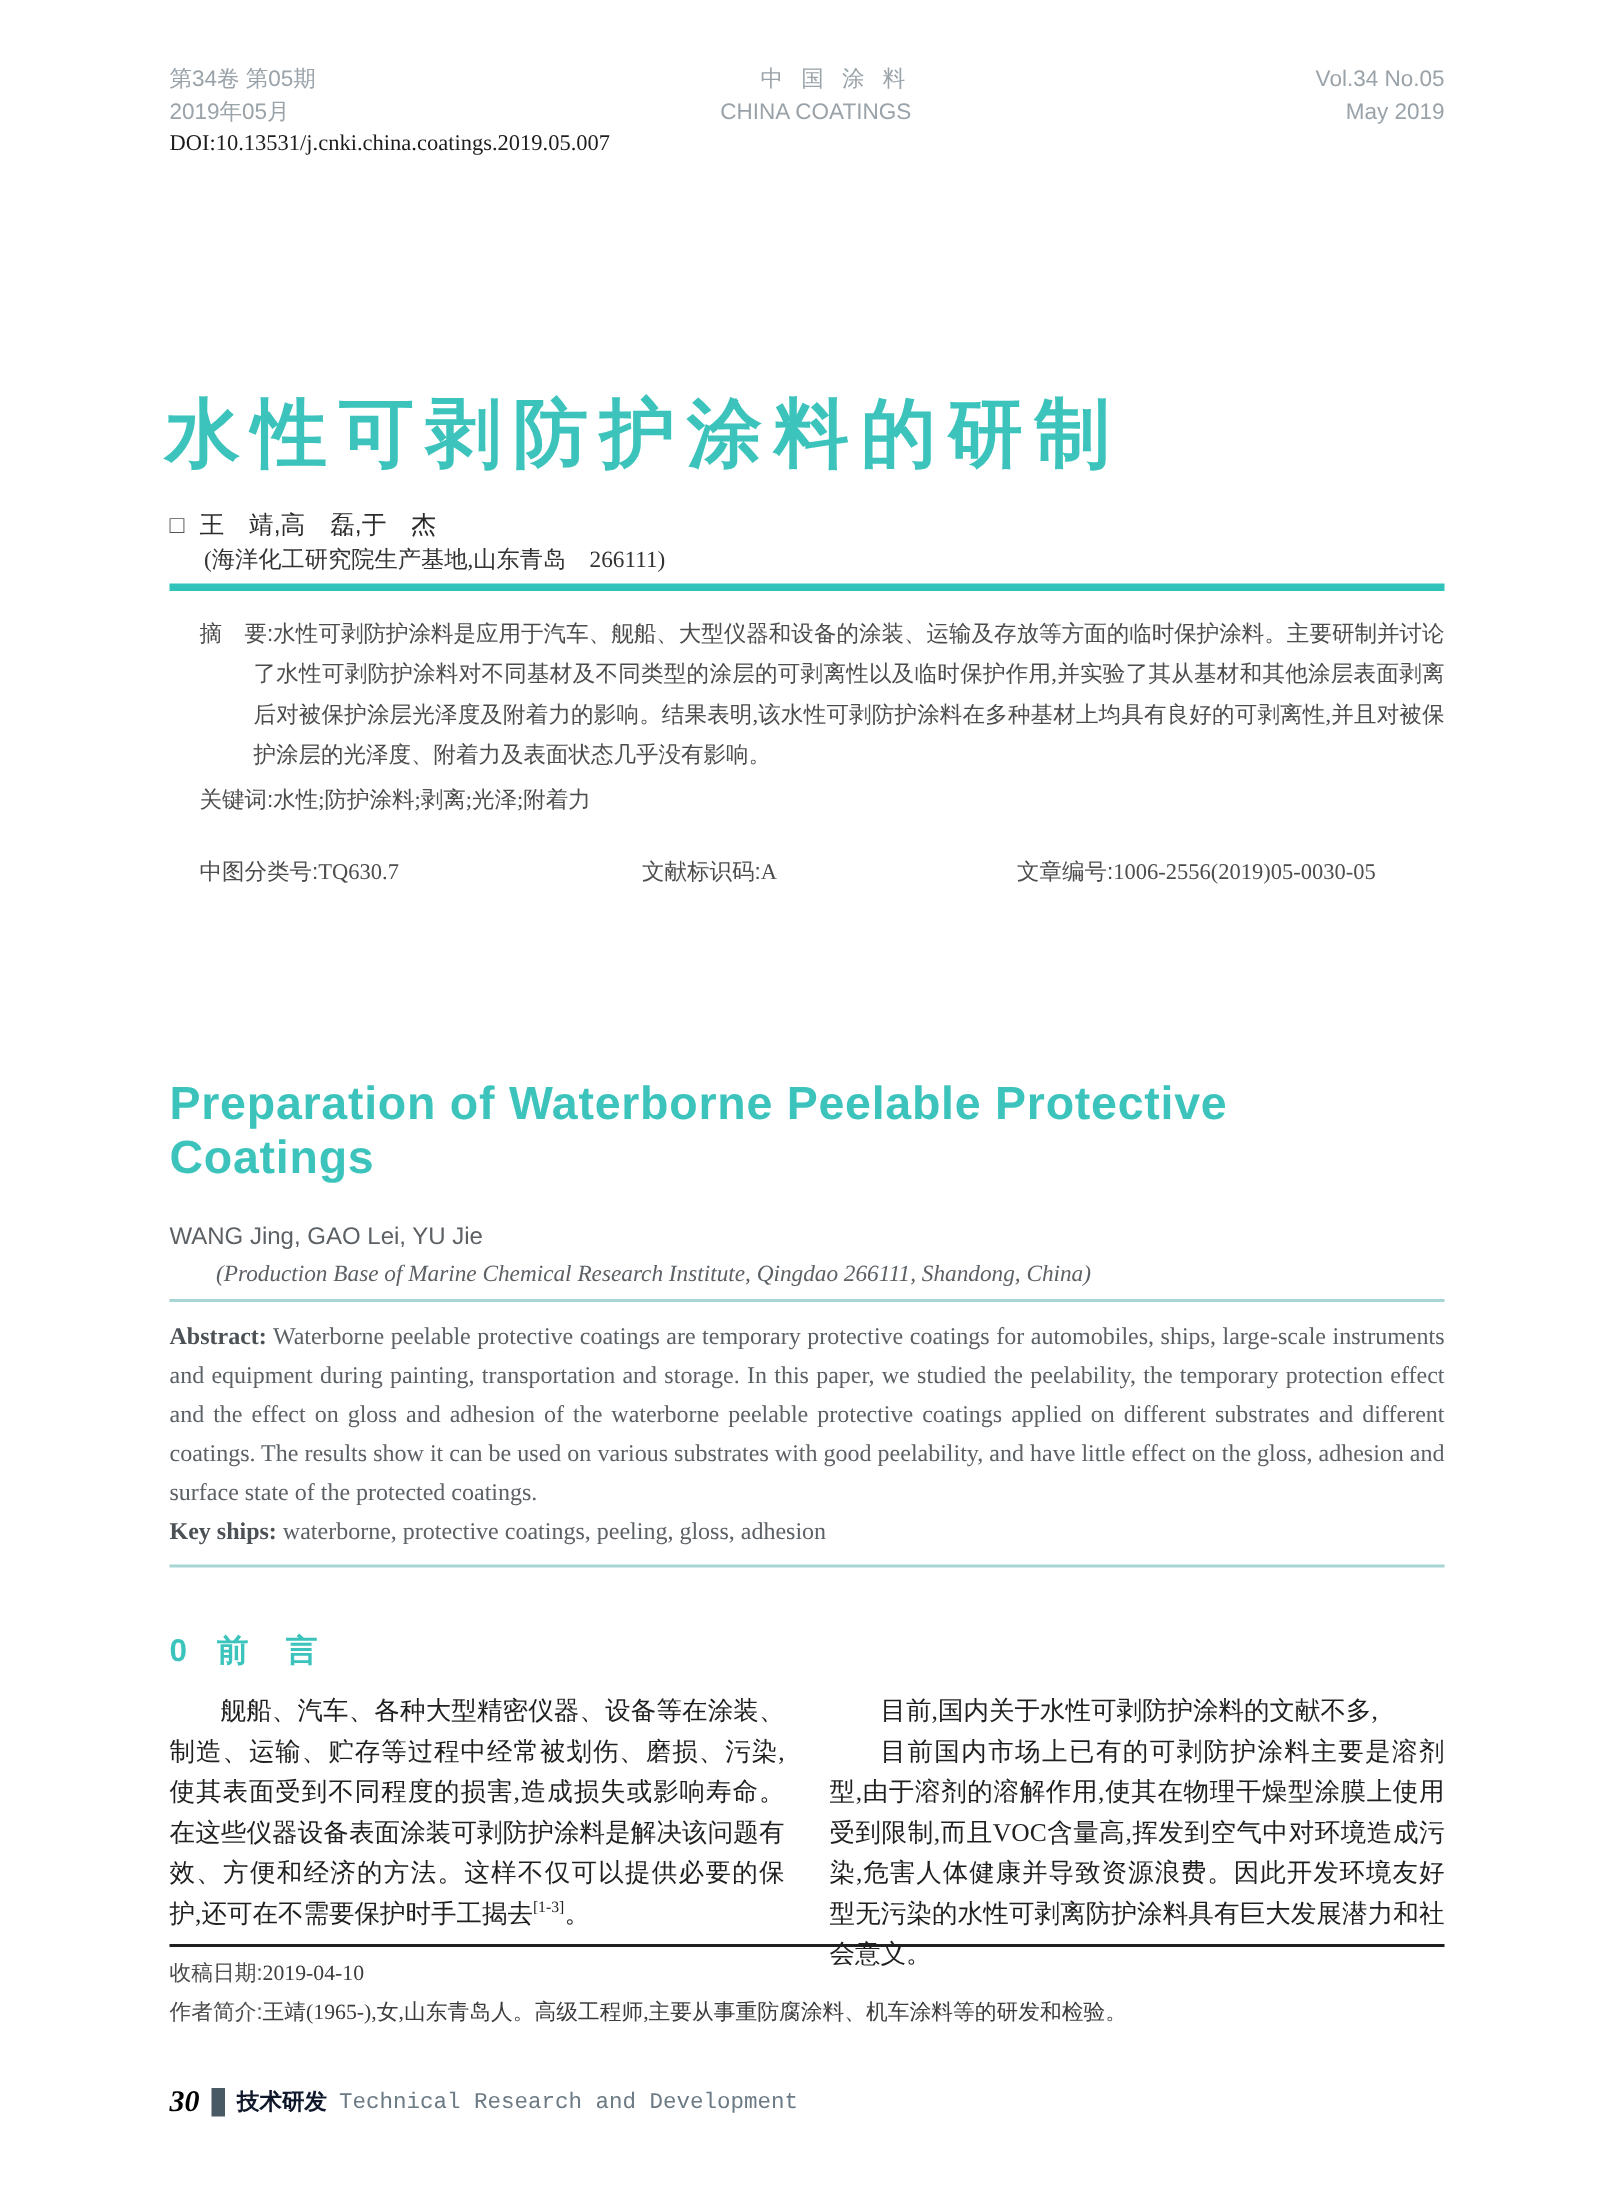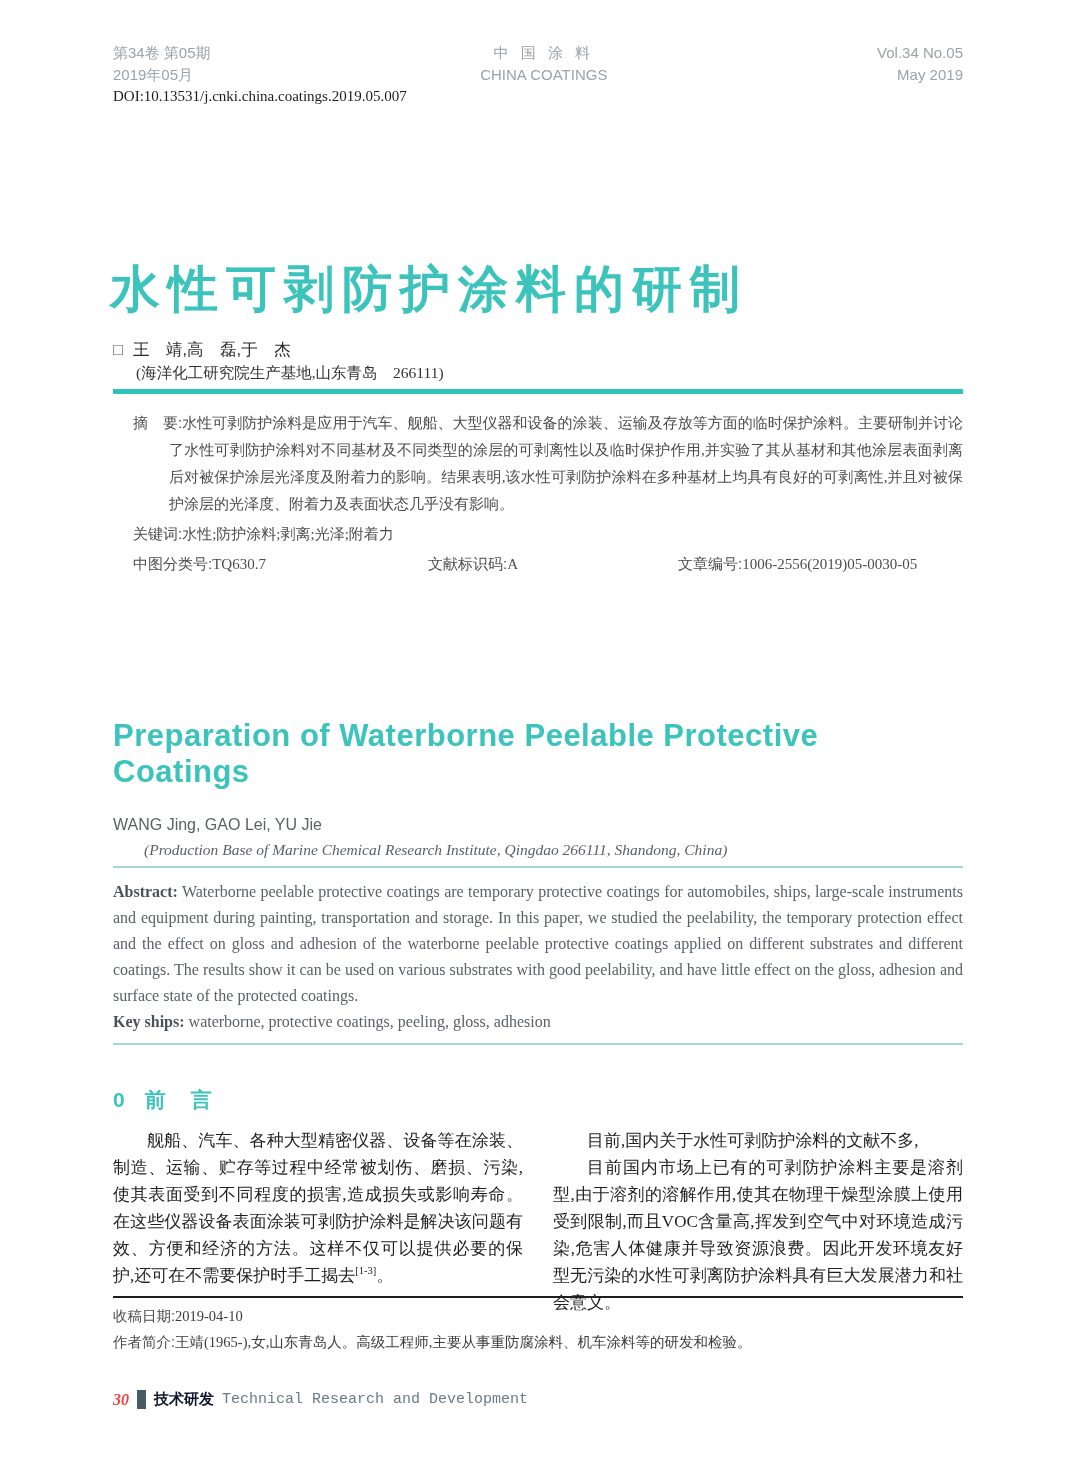--- a/index.html
+++ b/index.html
@@ -13,21 +13,21 @@
     color:#2e2e2e;
   }
   
   .journal-header {
     position:absolute; top:42px; left:113px; width:850px;
     display:flex; justify-content:space-between; align-items:flex-start;
     font-family:"Liberation Sans","DejaVu Sans",sans-serif;
     font-size:15px; line-height:22px; color:#9aa3a9;
   }
   .jh-left { text-align:left; }
-  .jh-center { text-align:center; }
+  .jh-center { text-align:right; }
   .jh-center .cn { letter-spacing:4px; }
   .jh-right { text-align:right; }
   .doi-line {
     position:absolute; top:88px; left:113px;
     font-family:"Liberation Serif","DejaVu Serif",serif;
     font-size:15px; color:#1c1c1c;
   }
   
   .cn-title {
     position:absolute; top:256px; left:110px;
@@ -50,21 +50,21 @@
     background:#2fc3ba;
   }
   
   .cn-meta {
     position:absolute; top:409px; left:133px; width:830px;
     font-size:15px; line-height:27px; color:#4c4c4c;
   }
   .cn-abstract { padding-left:36px; text-indent:-36px; text-align:justify; }
   .cn-label { font-family:"Liberation Sans","DejaVu Sans",sans-serif; color:#4c4c4c; }
   .cn-keywords { margin-top:2px; }
-  .cn-clc-row { margin-top:2px; display:flex; }
+  .cn-clc-row { margin-top:20px; display:flex; }
   .cn-clc-row .seg1 { width:295px; }
   .cn-clc-row .seg2 { width:250px; }
   .cn-clc-row .seg3 { flex:1; }
   
   .en-block { position:absolute; top:718px; left:113px; width:850px; color:#5c6166; }
   .en-title {
     font-family:"Liberation Sans","DejaVu Sans",sans-serif;
     font-size:31px; font-weight:bold; color:#3cc4bc; letter-spacing:0.5px;
   }
   .en-authors {
@@ -98,21 +98,21 @@
     font-size:14.5px; line-height:26px; color:#3c3c3c;
   }
   
   .page-footer {
     position:absolute; top:1390px; left:113px;
     display:flex; align-items:center;
     color:#50606a;
   }
   .pf-num {
     font-family:"Liberation Serif","DejaVu Serif",serif;
-    font-size:16px; font-weight:bold; font-style:italic; color:#ef4444;
+    font-size:20px; font-weight:bold; font-style:italic; color:#000000;
   }
   .pf-bar { width:9px; height:19px; background:#4a5a64; margin:0 8px 0 8px; }
   .pf-cn { font-family:"Liberation Sans","DejaVu Sans",sans-serif; font-size:15px; font-weight:bold; color:#0f172a; margin-right:8px; }
   .pf-en { font-family:Liberation Mono, monospace; font-size:15px; color:#6b7a84;text-align:right; }
 </style>
 </head>
 <body>
 
 <div class="page">
 

